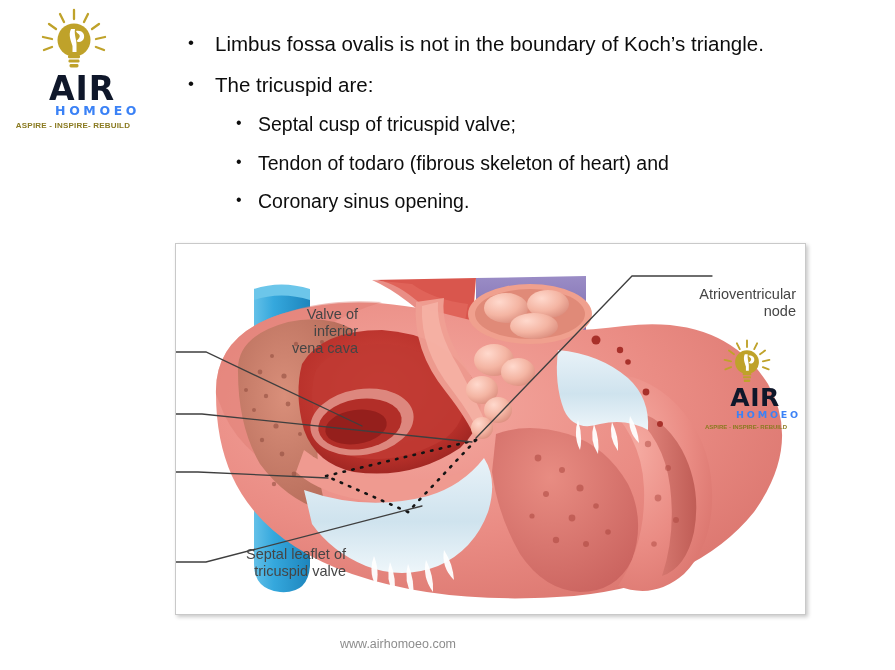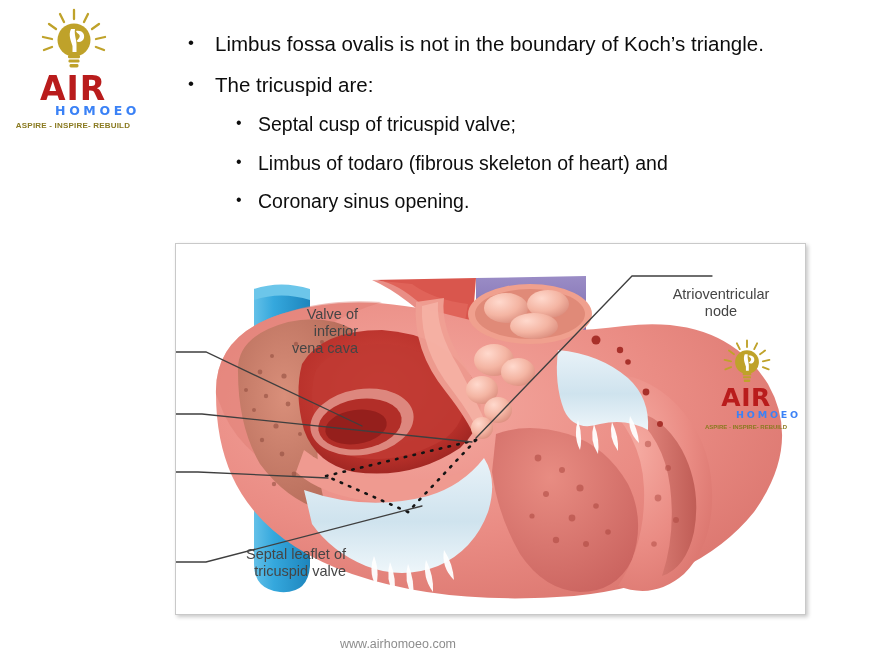--- a/index.html
+++ b/index.html
@@ -26,29 +26,29 @@
   }
   .logo-mark {
     position: absolute;
     left: 24px;
     top: 0px;
     width: 72px;
     height: 72px;
   }
   .logo-air {
     position: absolute;
-    left: 0;
+    left: 9px;
     top: 64px;
     width: 118px;
     text-align: center;
     font-family: "DejaVu Sans", sans-serif;
     font-weight: bold;
     font-size: 33px;
     letter-spacing: 1px;
-    color: #b91c1c;
+    color: #0f172a;
     line-height: 1;
   }
   .logo-homoeo {
     position: absolute;
     left: 8px;
     top: 97px;
     width: 118px;
     text-align: right;
     font-family: "DejaVu Sans", sans-serif;
     font-weight: bold;
@@ -118,21 +118,21 @@
   
   .anno {
     position: absolute;
     font-family: "Liberation Sans", sans-serif;
     font-size: 14.5px;
     line-height: 1.18;
     color: #454545;
     white-space: pre-line;
   }
   .anno.right-align { text-align: right; }
-  .anno.left-align  { text-align: center; }
+  .anno.left-align  { text-align: right; }
 
   
   .fig-logo {
     position: absolute;
     left: 523px;
     top: 95px;
     width: 94px;
     height: 104px;
   }
   .fig-logo .logo-mark { left: 22px; top: 0; width: 52px; height: 52px; }
@@ -200,21 +200,21 @@
     <span class="bullet-text">The tricuspid are:</span>
   </div>
 
   <div class="bullet-row lvl2">
     <span class="bullet-dot">•</span>
     <span class="bullet-text">Septal cusp of tricuspid valve;</span>
   </div>
 
   <div class="bullet-row lvl2">
     <span class="bullet-dot">•</span>
-    <span class="bullet-text">Limbus of todaro (fibrous skeleton of heart) and</span>
+    <span class="bullet-text">Tendon of todaro (fibrous skeleton of heart) and</span>
   </div>
 
   <div class="bullet-row lvl2">
     <span class="bullet-dot">•</span>
     <span class="bullet-text">Coronary sinus opening.</span>
   </div>
 
 </div>
 
 <div class="figure-frame">

